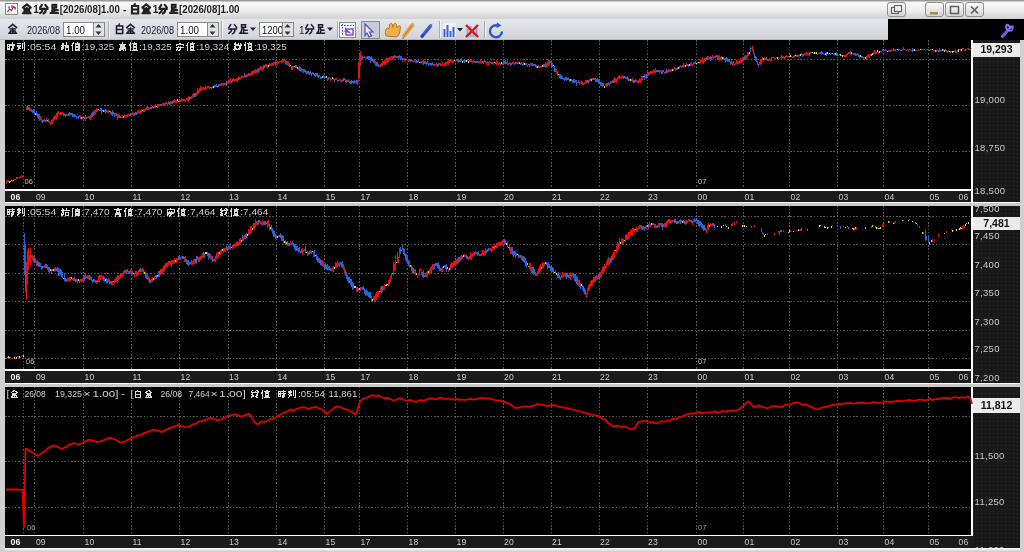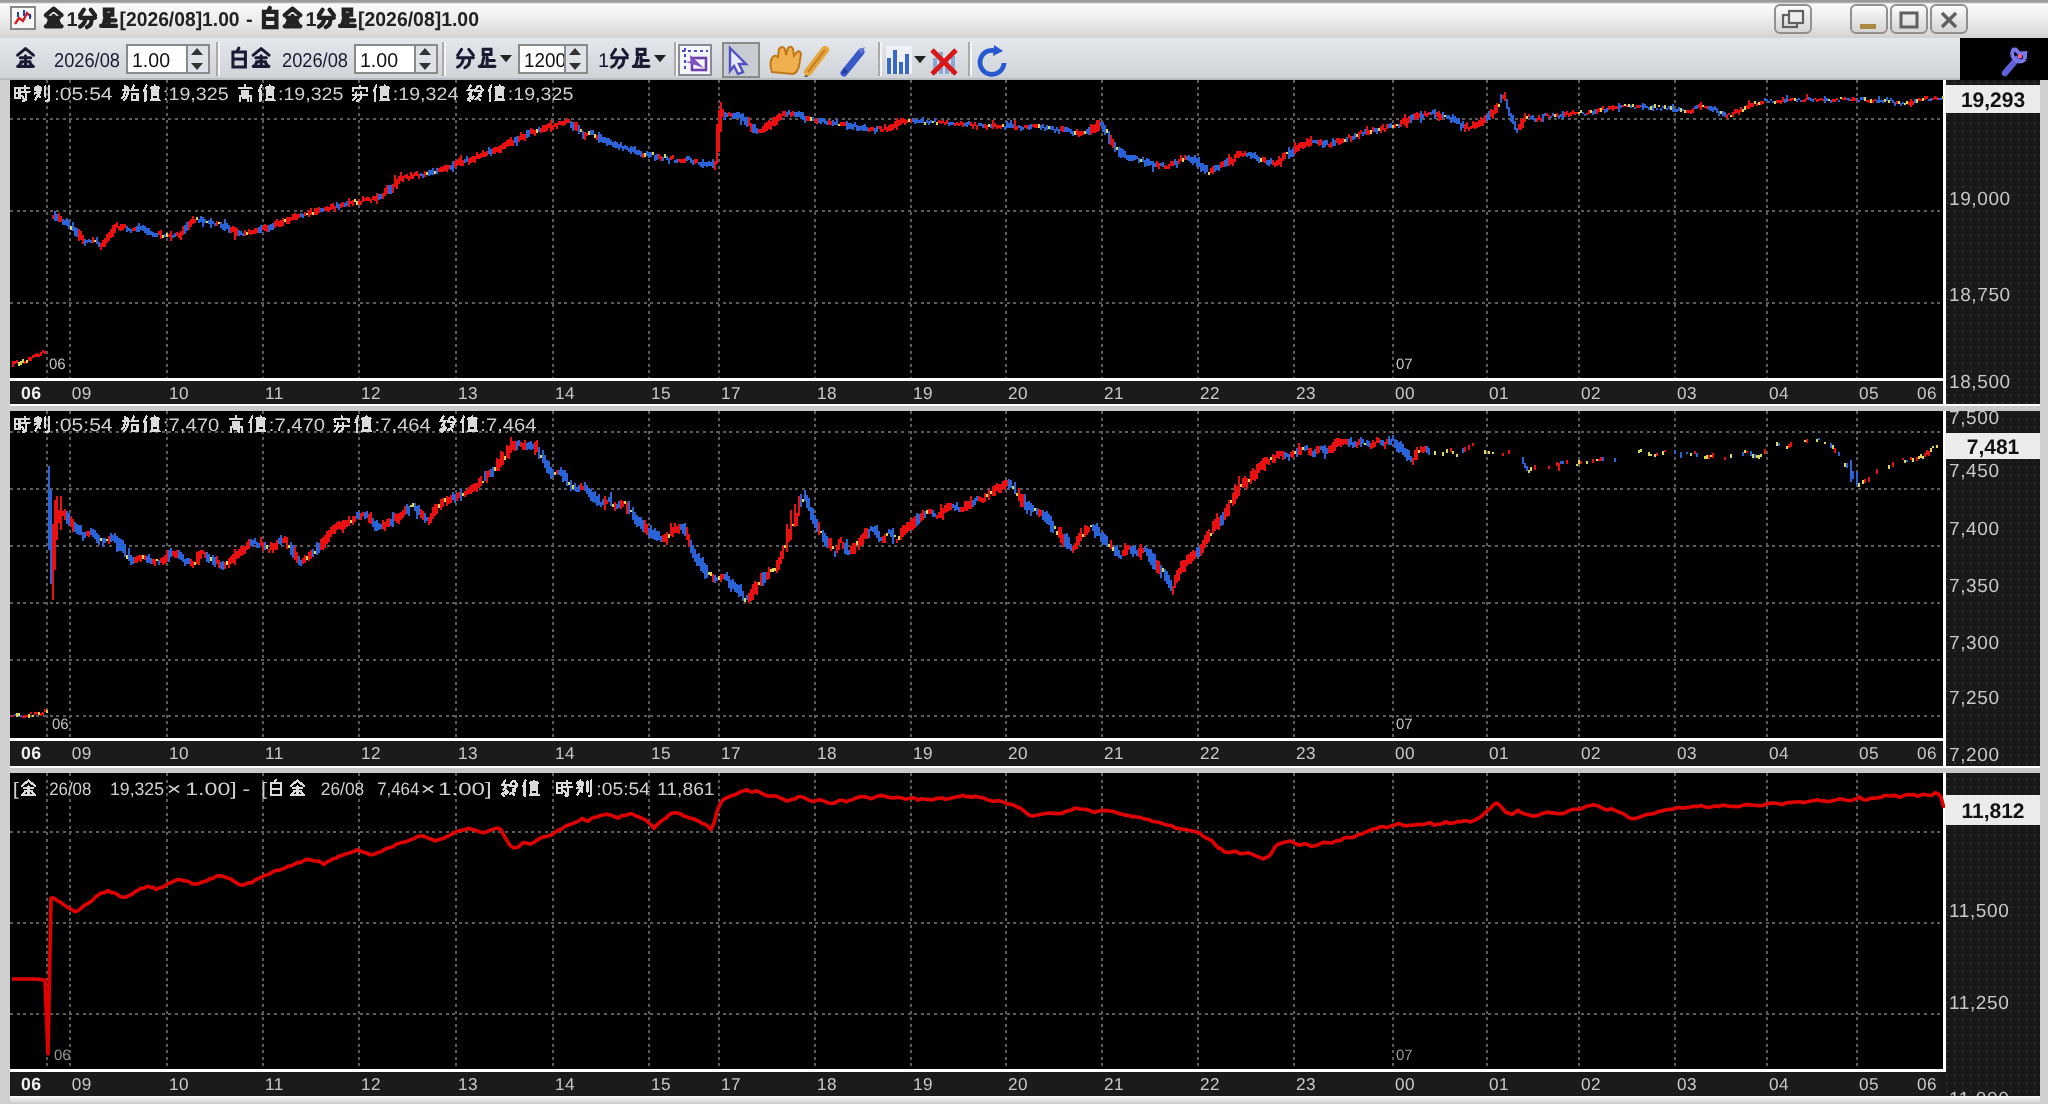--- a/index.html
+++ b/index.html
@@ -1,19 +1,19 @@
 <!DOCTYPE html>
 <html><head><meta charset="utf-8"><style>
 *{margin:0;padding:0;box-sizing:border-box}
 html,body{width:1024px;height:552px;overflow:hidden;background:#d0d0d0;font-family:"Liberation Sans",sans-serif}
 #win{position:relative;width:1024px;height:552px;background:#000}
 #titlebar{position:absolute;left:0;top:0;width:1024px;height:19px;background:linear-gradient(#9a9a9a 0,#9a9a9a 1px,#fafafa 2px,#ececec 55%,#d2d2d2 100%)}
 .wb{position:absolute;border:1px solid #909090;border-radius:3px;background:linear-gradient(#fdfdfd,#e9e9e9 45%,#d5d5d5)}
 .wb svg{position:absolute;top:-1px;left:-1px}
-#toolbar{position:absolute;left:0;top:19px;width:980px;height:21px;background:linear-gradient(#e4e7eb,#d0d4d8);border-bottom:1px solid #b8bcc0}
+#toolbar{position:absolute;left:0;top:19px;width:888px;height:21px;background:linear-gradient(#e4e7eb,#d0d4d8);border-bottom:1px solid #b8bcc0}
 #borders{position:absolute;left:0;top:40px;width:1024px;height:512px;background:#d0d0d0}
 </style></head>
 <body>
 <div id="win">
 <div id="borders"></div>
 <svg width="1024" height="552" viewBox="0 0 1024 552" style="position:absolute;top:0;left:0" xmlns="http://www.w3.org/2000/svg" shape-rendering="crispEdges">
       <defs>
         <pattern id="dots" width="4" height="4" patternUnits="userSpaceOnUse">
           <rect width="4" height="4" fill="#191919"></rect>
           <rect x="1" y="1" width="1" height="1" fill="#2e2e2e"></rect>

